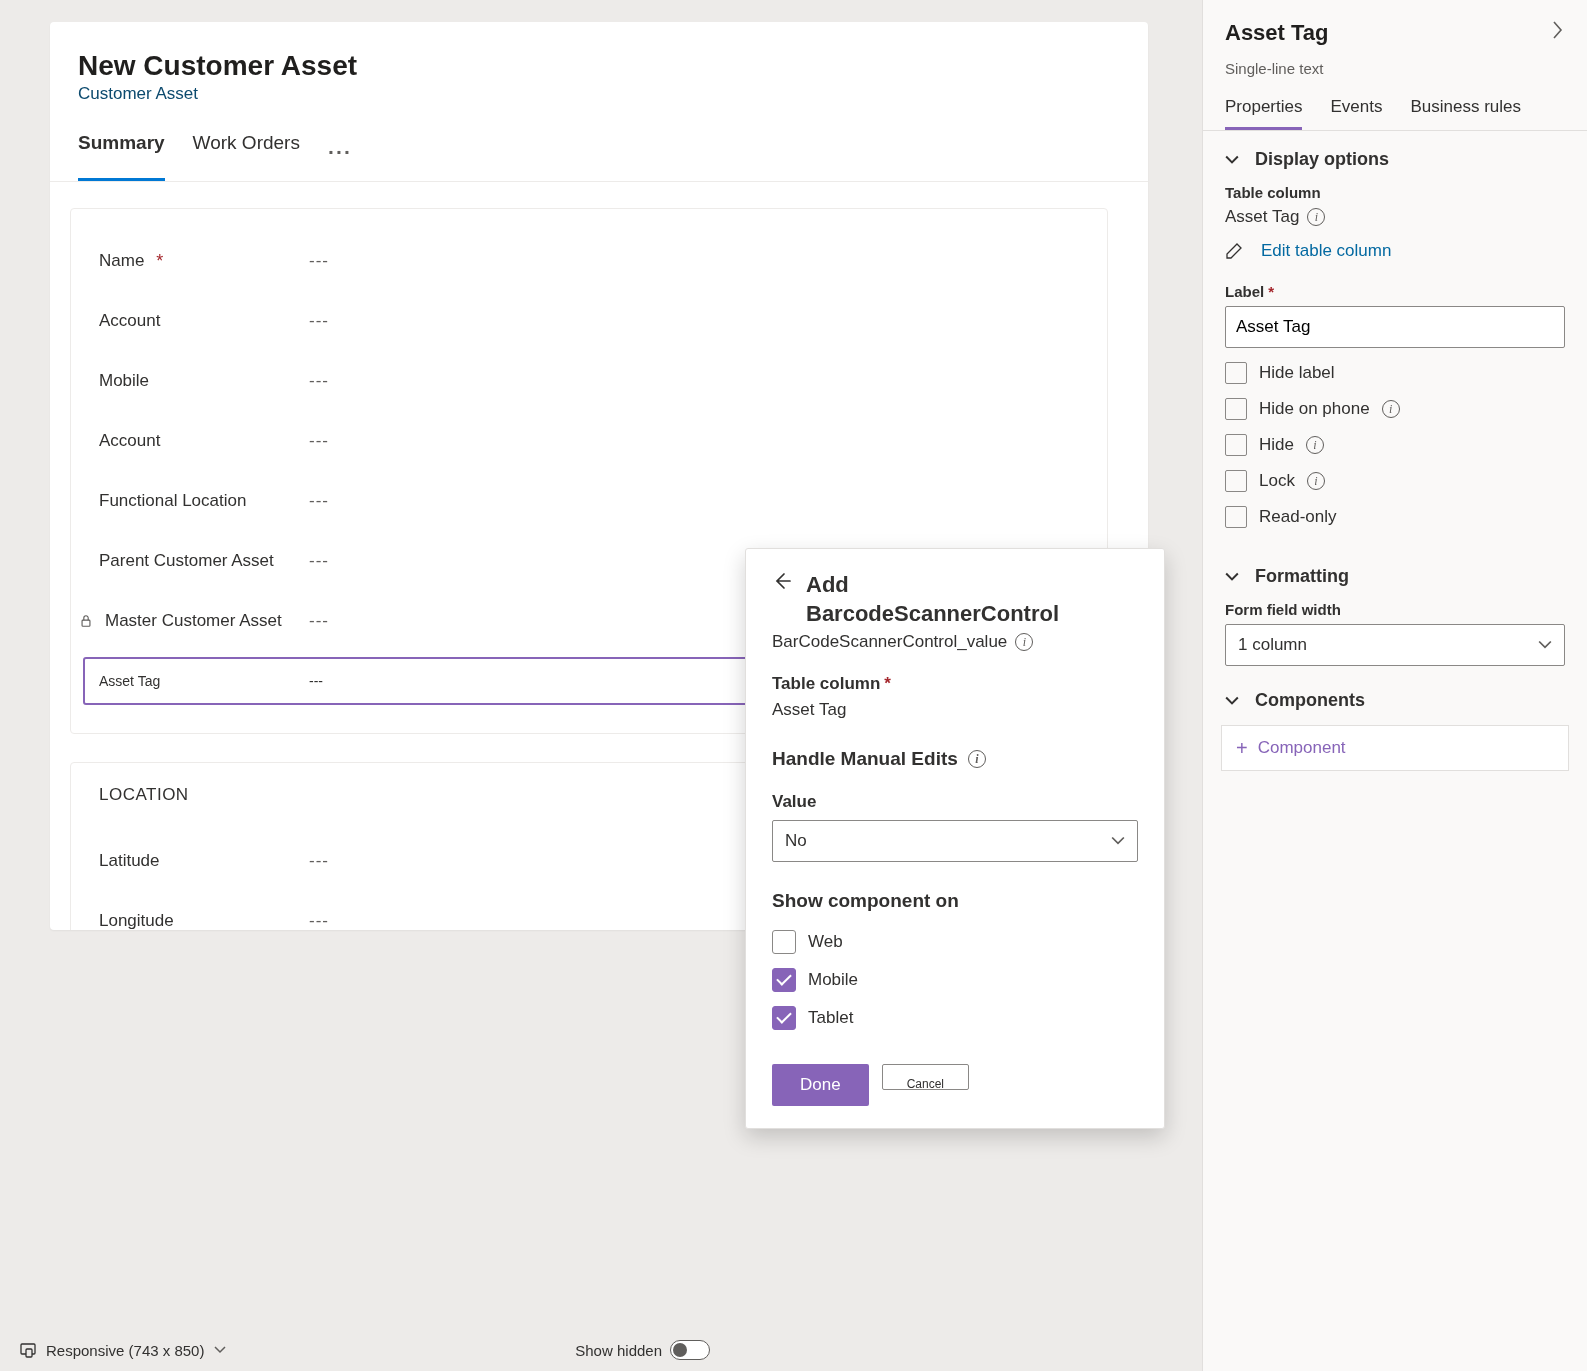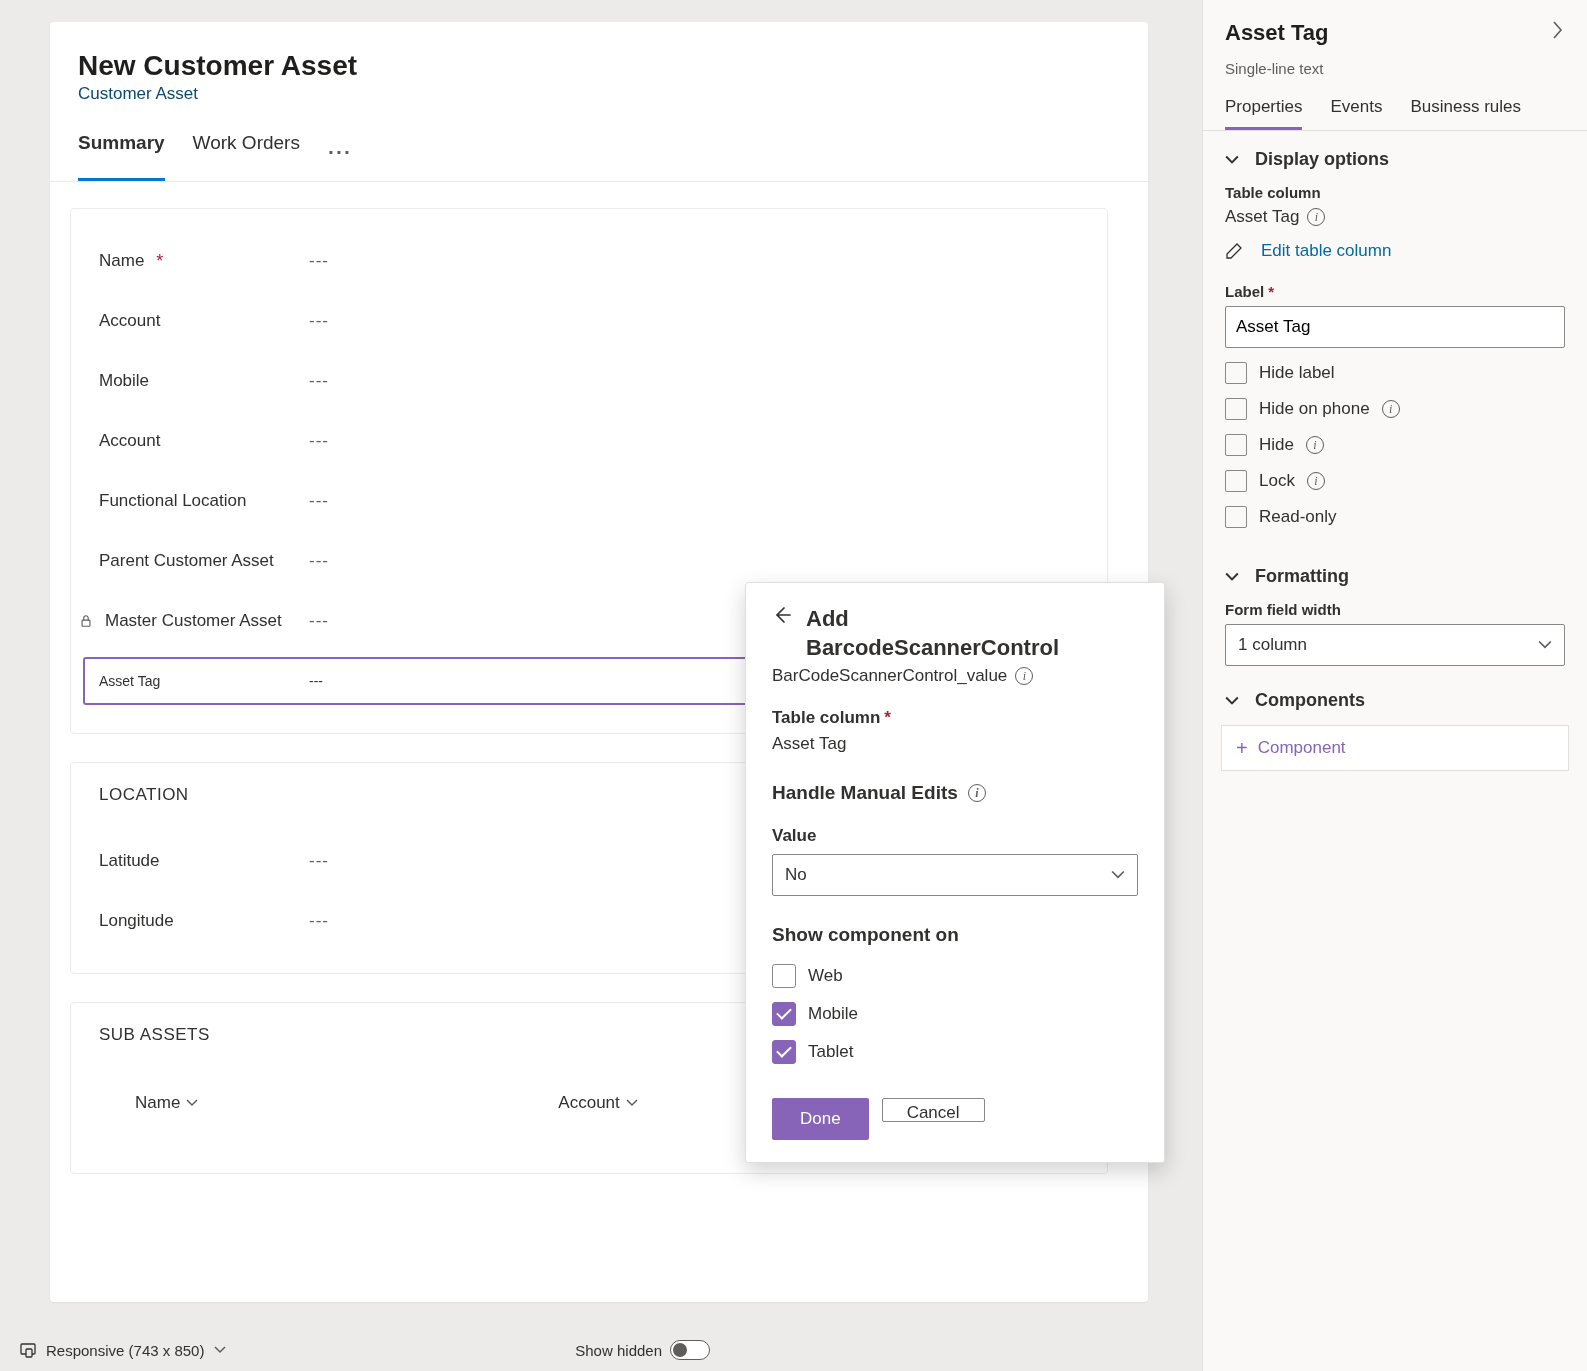--- a/index.html
+++ b/index.html
@@ -19,21 +19,21 @@
     left: 0; top: 0;
     width: 1170px;
     height: 1330px;
     padding: 22px 22px 0 50px;
   }
   .form-card {
     background: #fff;
     border-radius: 4px;
     box-shadow: 0 1px 2px rgba(0,0,0,.05);
     padding: 0;
-    height: 1280px;
+    height: 908px;
     position: relative;
     overflow: hidden;
   }
   .form-header {
     padding: 28px 28px 10px 28px;
   }
   .form-title {
     font-size: 28px;
     font-weight: 600;
     color: #201f1e;
@@ -222,21 +222,21 @@
     display:flex; align-items:center; gap:10px;
     font-size: 17px; color: #8764b8;
     cursor: pointer;
   }
   .plus { font-size: 20px; line-height: 1; color:#8764b8; }
 
   
   .flyout {
     position: absolute;
     left: 745px;
-    top: 582px;
+    top: 548px;
     width: 420px;
     background: #fff;
     border: 1px solid #e1dfdd;
     box-shadow: 0 8px 22px rgba(0,0,0,.18);
     border-radius: 3px;
     padding: 22px 26px 22px 26px;
     z-index: 30;
   }
   .fly-head-row {
     display:flex; align-items:flex-start; gap:14px;
@@ -264,21 +264,21 @@
   }
   .fly-btn-row {
     display:flex; gap:13px; margin-top: 34px;
   }
   .btn-primary {
     background:#8764b8; color:#fff; border:none;
     height: 42px; padding: 0 28px; font-size: 17px; border-radius: 2px; cursor:pointer;
   }
   .btn-secondary {
     background:#fff; color:#323130; border:1px solid #8a8886;
-    height: 24px; padding: 4px 24px; font-size: 17px; border-radius: 2px; cursor:pointer;
+    height: 24px; padding: 12px 24px; font-size: 12px; border-radius: 2px; cursor:pointer;
   }
 
   
   .bottom-bar {
     position:absolute; left:0; bottom:0; width:1170px;
     height:42px; display:flex; align-items:center;
     padding: 0 20px; font-size:15px; color:#323130; background:#edebe9;
     justify-content: space-between;
   }
   .bb-left { display:flex; align-items:center; gap:10px;}

